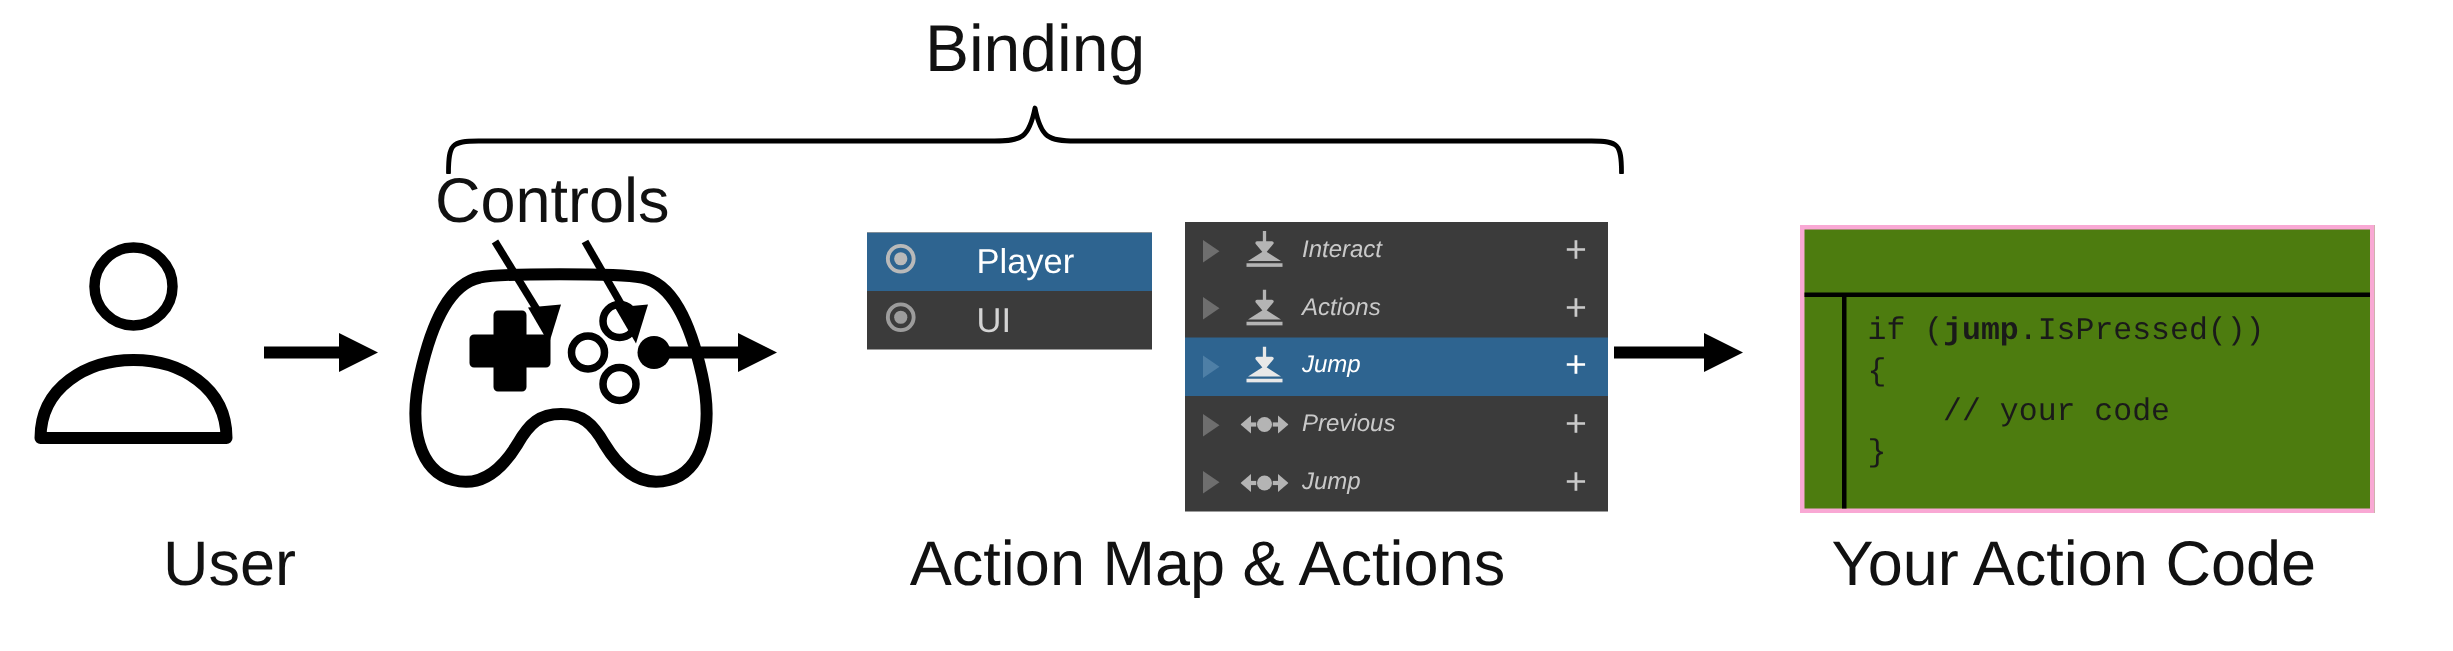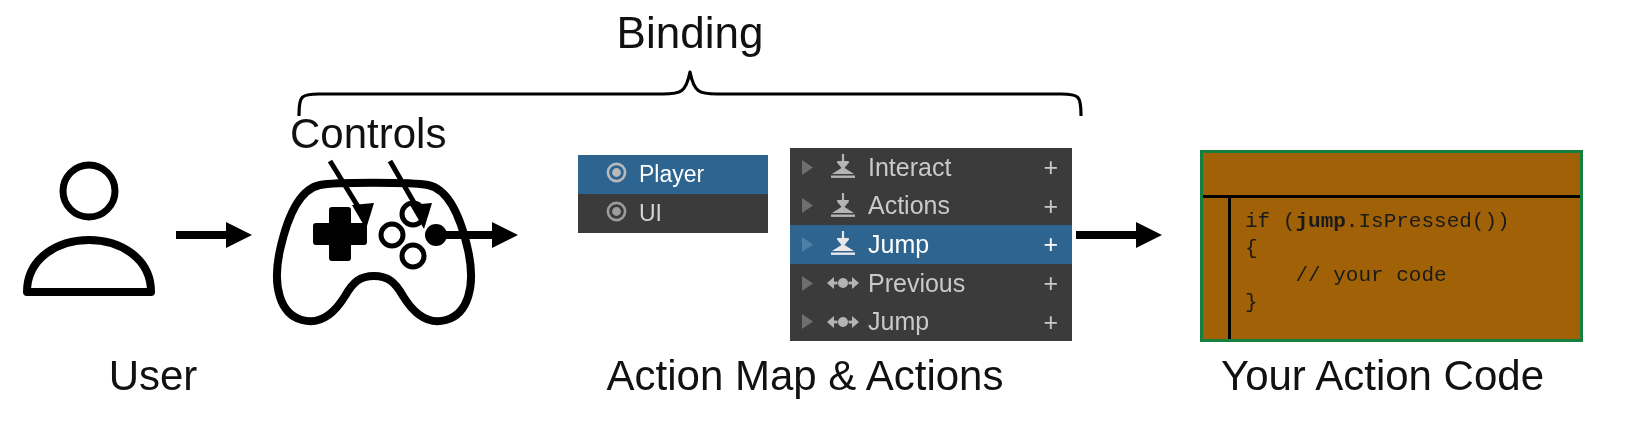--- a/index.html
+++ b/index.html
@@ -52,22 +52,23 @@
   #actionmap-panel {
     left: 578px; top: 155px;
     width: 190px;
     background: #3b3b3b;
     overflow: hidden;
   }
   .am-row {
     display: flex;
     align-items: center;
     height: 39px;
-    padding-left: 28px;
-    box-sizing: border-box;
+    padding-left: 12px;
+    box-sizing: border-box;
+    gap: 28px;
   }
   .am-row.selected { background: #2e6490; }
   .am-row .am-label {
     font-size: 23px;
     color: #d4d4d4;
     margin-left: 12px;
     line-height: 1;
     white-space: nowrap;
   }
   .am-row.selected .am-label { color: #ffffff; }
@@ -95,47 +96,48 @@
     flex: 0 0 34px;
   }
   .act-icon {
     width: 38px;
     flex: 0 0 38px;
     display: flex;
     align-items: center;
     justify-content: center;
   }
   .act-label {
-    font-size: 25px;
+    font-size: 16px;
     color: #c9c9c9;
     margin-left: 6px;
     line-height: 1;
     white-space: nowrap;
+    font-style: italic;
   }
   .act-row.selected .act-label { color: #ffffff; }
   .act-plus {
     position: absolute;
     right: 14px;
     top: 50%;
     transform: translateY(-50%);
     font-size: 25px;
     color: #c9c9c9;
     line-height: 1;
     font-weight: 400;
   }
   .act-row.selected .act-plus { color: #ffffff; }
 
   
   #code-window {
     left: 1200px; top: 150px;
     width: 383px;
     height: 192px;
-    border: 3px solid #15803d;
-    box-sizing: border-box;
-    background: #a16207;
+    border: 3px solid #f9a8d4;
+    box-sizing: border-box;
+    background: #4d7c0f;
   }
   #code-titlebar {
     height: 45px;
     border-bottom: 3px solid #000000;
     box-sizing: border-box;
   }
   #code-body {
     display: flex;
     height: calc(100% - 45px);
   }

